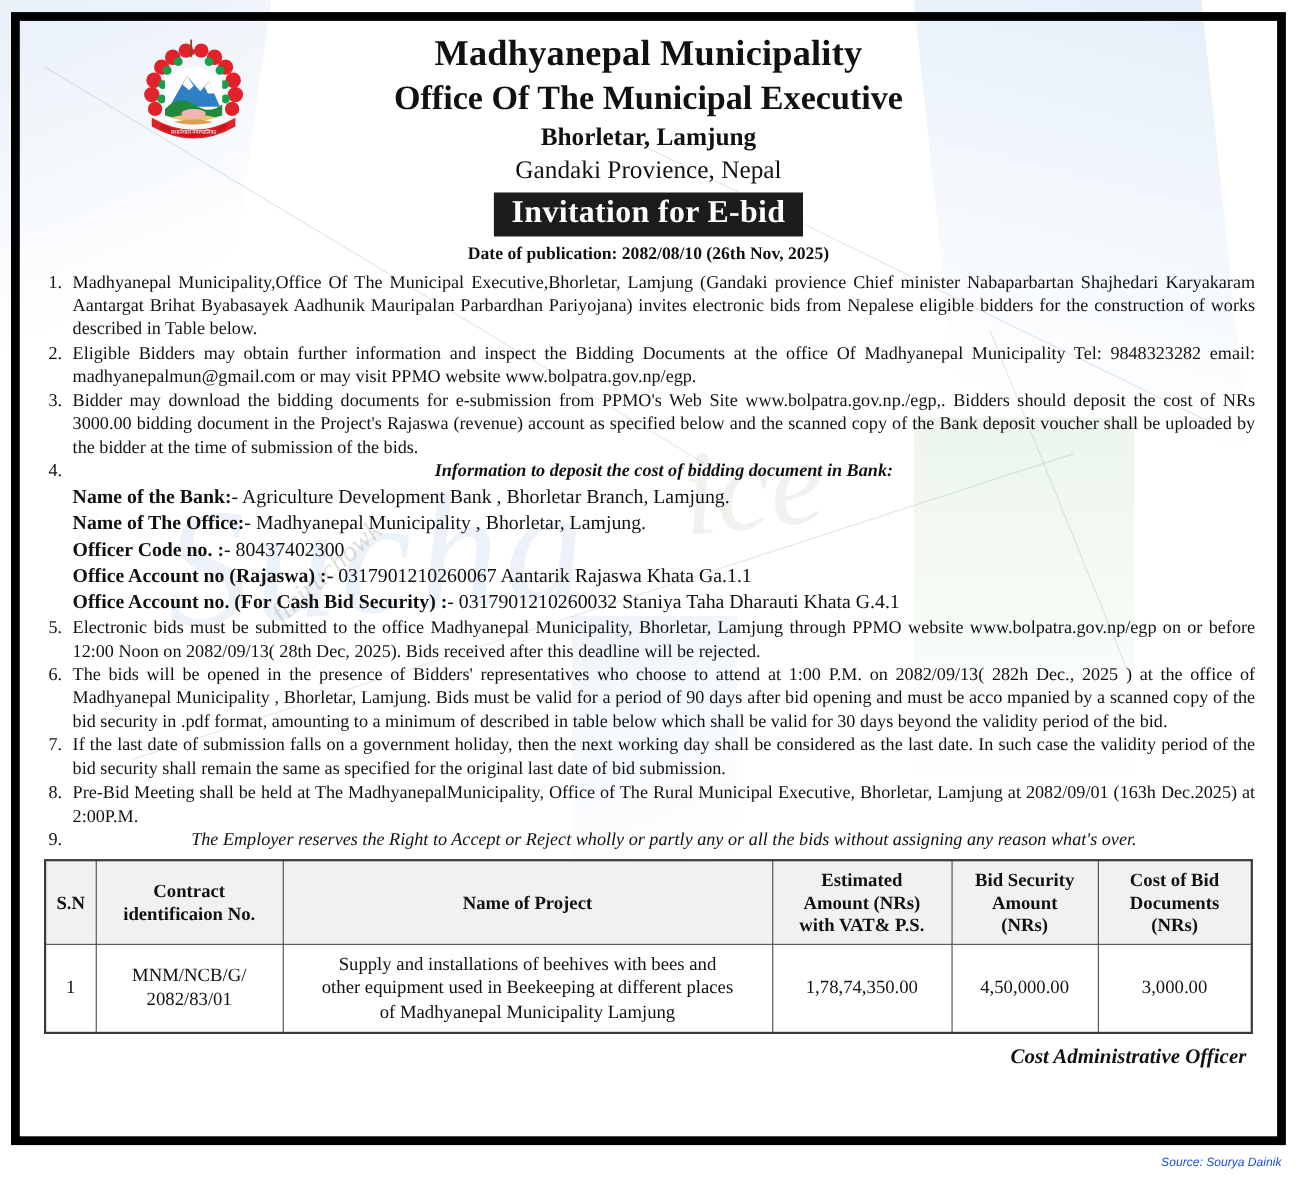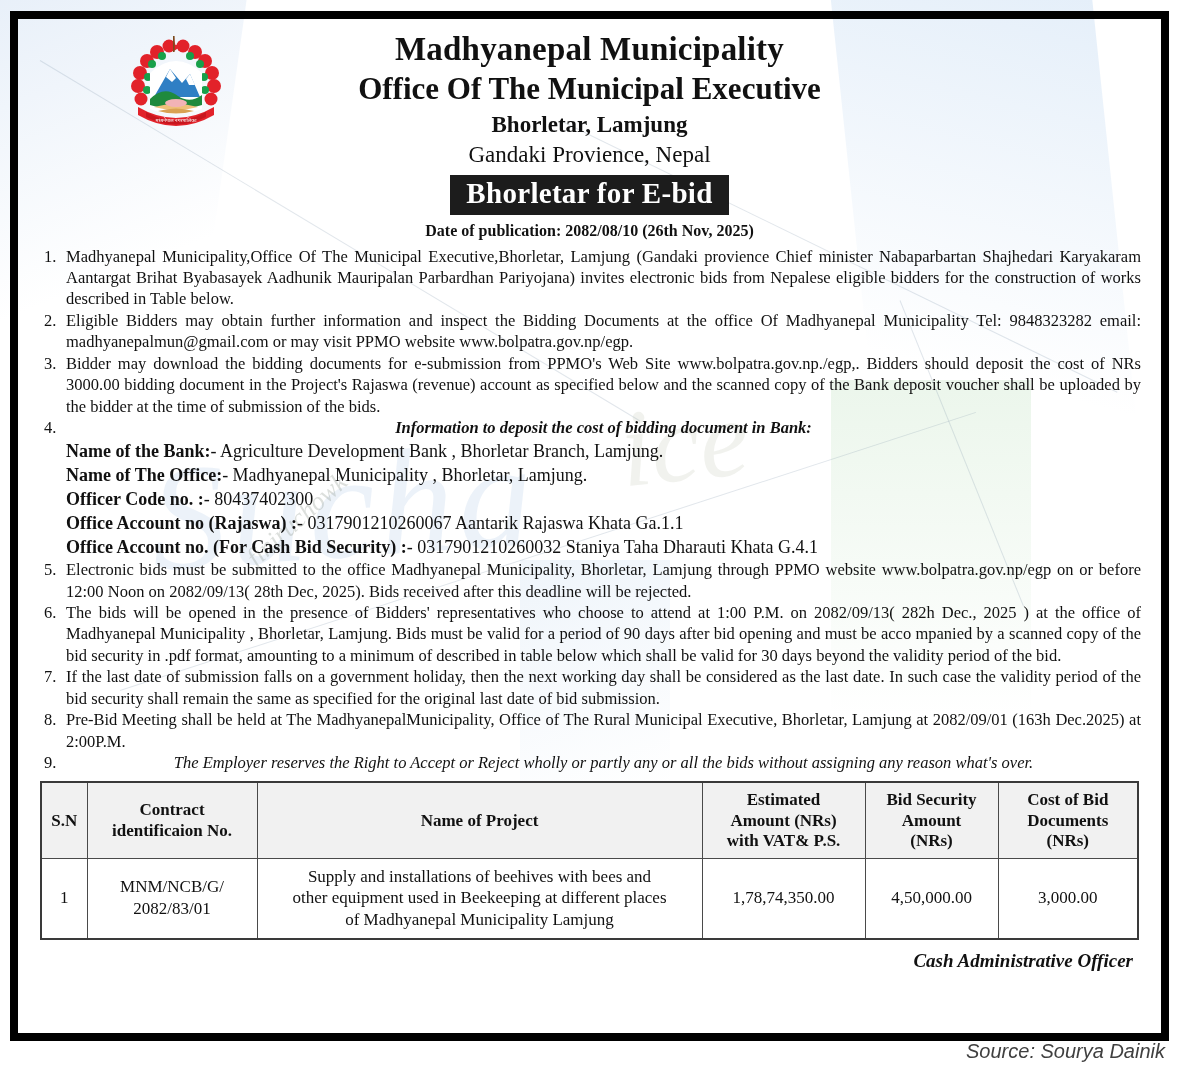--- a/index.html
+++ b/index.html
@@ -252,24 +252,24 @@
     padding-right: 10px;
     font-size: 19px;
     font-weight: bold;
     font-style: italic;
   }
 
   .source {
     position: absolute;
     right: 16px;
     bottom: 8px;
-    font-size: 20px;
+    font-size: 11px;
     font-style: italic;
     font-family: "Liberation Sans", sans-serif;
-    color: #404040;
+    color: #1d4ed8;
     z-index: 3;
   }
 </style>
 </head>
 <body>
 
 <div class="bg-wash">
   <div class="wash-a"></div>
   <div class="wash-b"></div>
   <div class="wash-c"></div>
@@ -337,21 +337,21 @@
           <text x="52" y="89" font-size="5" fill="#ffffff" text-anchor="middle" font-family="Liberation Serif, serif">मध्यनेपाल नगरपालिका</text>
         </svg>
       </div>
 
       <div class="org-name">Madhyanepal Municipality</div>
       <div class="org-office">Office Of The Municipal Executive</div>
       <div class="org-place">Bhorletar, Lamjung</div>
       <div class="org-province">Gandaki Provience, Nepal</div>
 
       <div class="title-band-wrap">
-        <span class="title-band">Bhorletar for E-bid</span>
+        <span class="title-band">Invitation for E-bid</span>
       </div>
 
       <div class="pub-date">Date of publication: 2082/08/10 (26th Nov, 2025)</div>
     </div>
 
     <div class="list">
 
       <div class="li">
         <div class="li-num">1.</div>
         <div class="li-body">Madhyanepal Municipality,Office Of The  Municipal Executive,Bhorletar, Lamjung (Gandaki provience Chief minister Nabaparbartan Shajhedari Karyakaram Aantargat Brihat Byabasayek Aadhunik Mauripalan Parbardhan Pariyojana) invites  electronic bids from Nepalese eligible bidders for the construction of works described in Table below.</div>
@@ -471,18 +471,18 @@
               <div>of Madhyanepal Municipality Lamjung</div>
             </td>
             <td>1,78,74,350.00</td>
             <td>4,50,000.00</td>
             <td>3,000.00</td>
           </tr>
         </tbody>
       </table>
     </div>
 
-    <div class="signature">Cash Administrative Officer</div>
+    <div class="signature">Cost Administrative Officer</div>
 
   </div>
 </div>
 
 <div class="source">Source: Sourya Dainik</div>
 
 </body></html>

